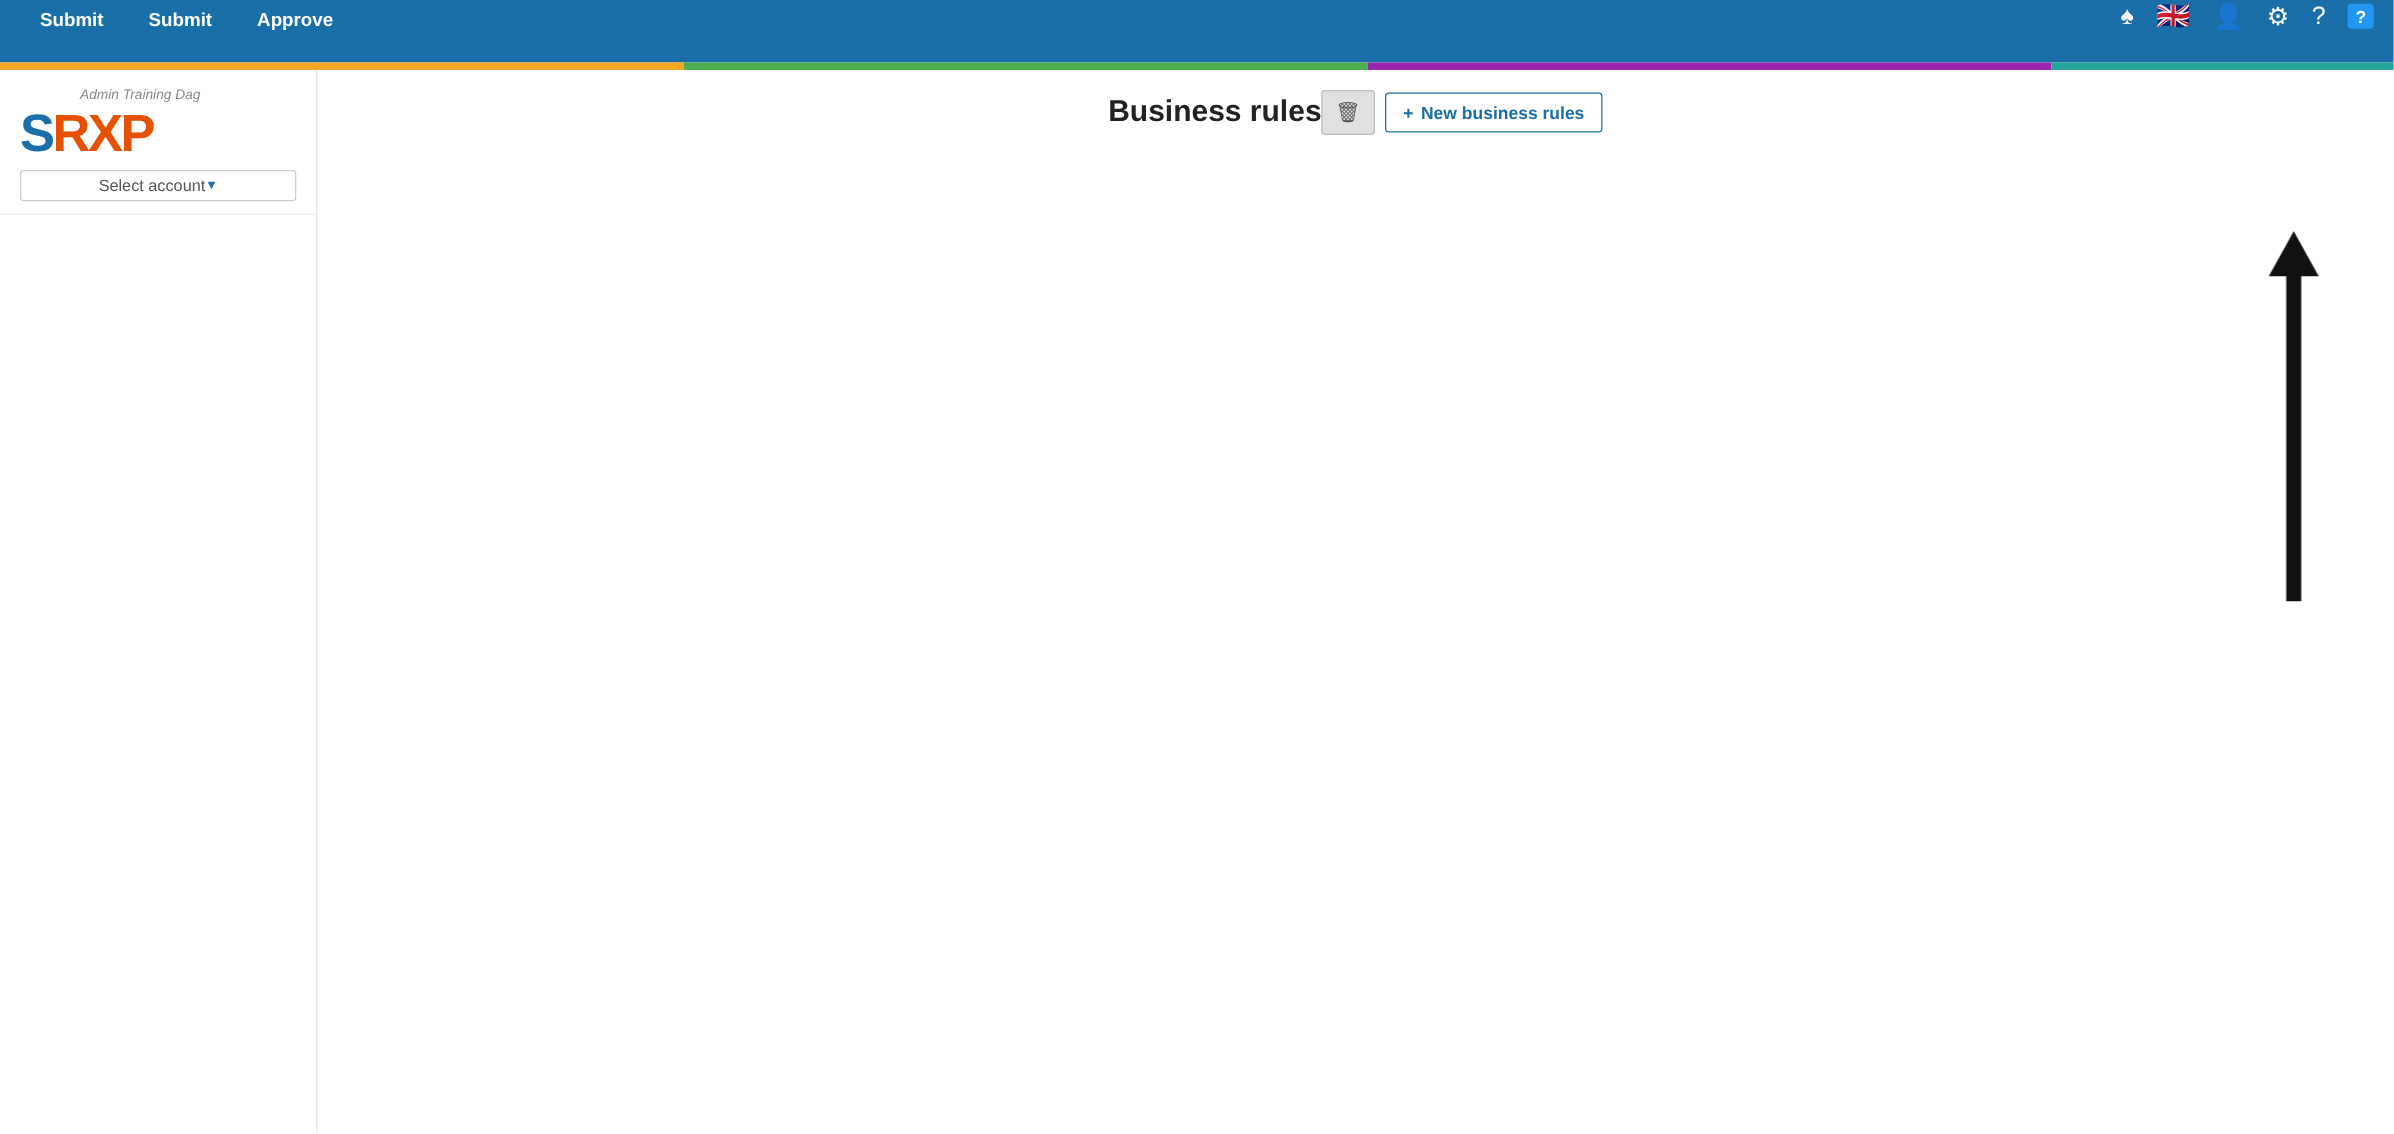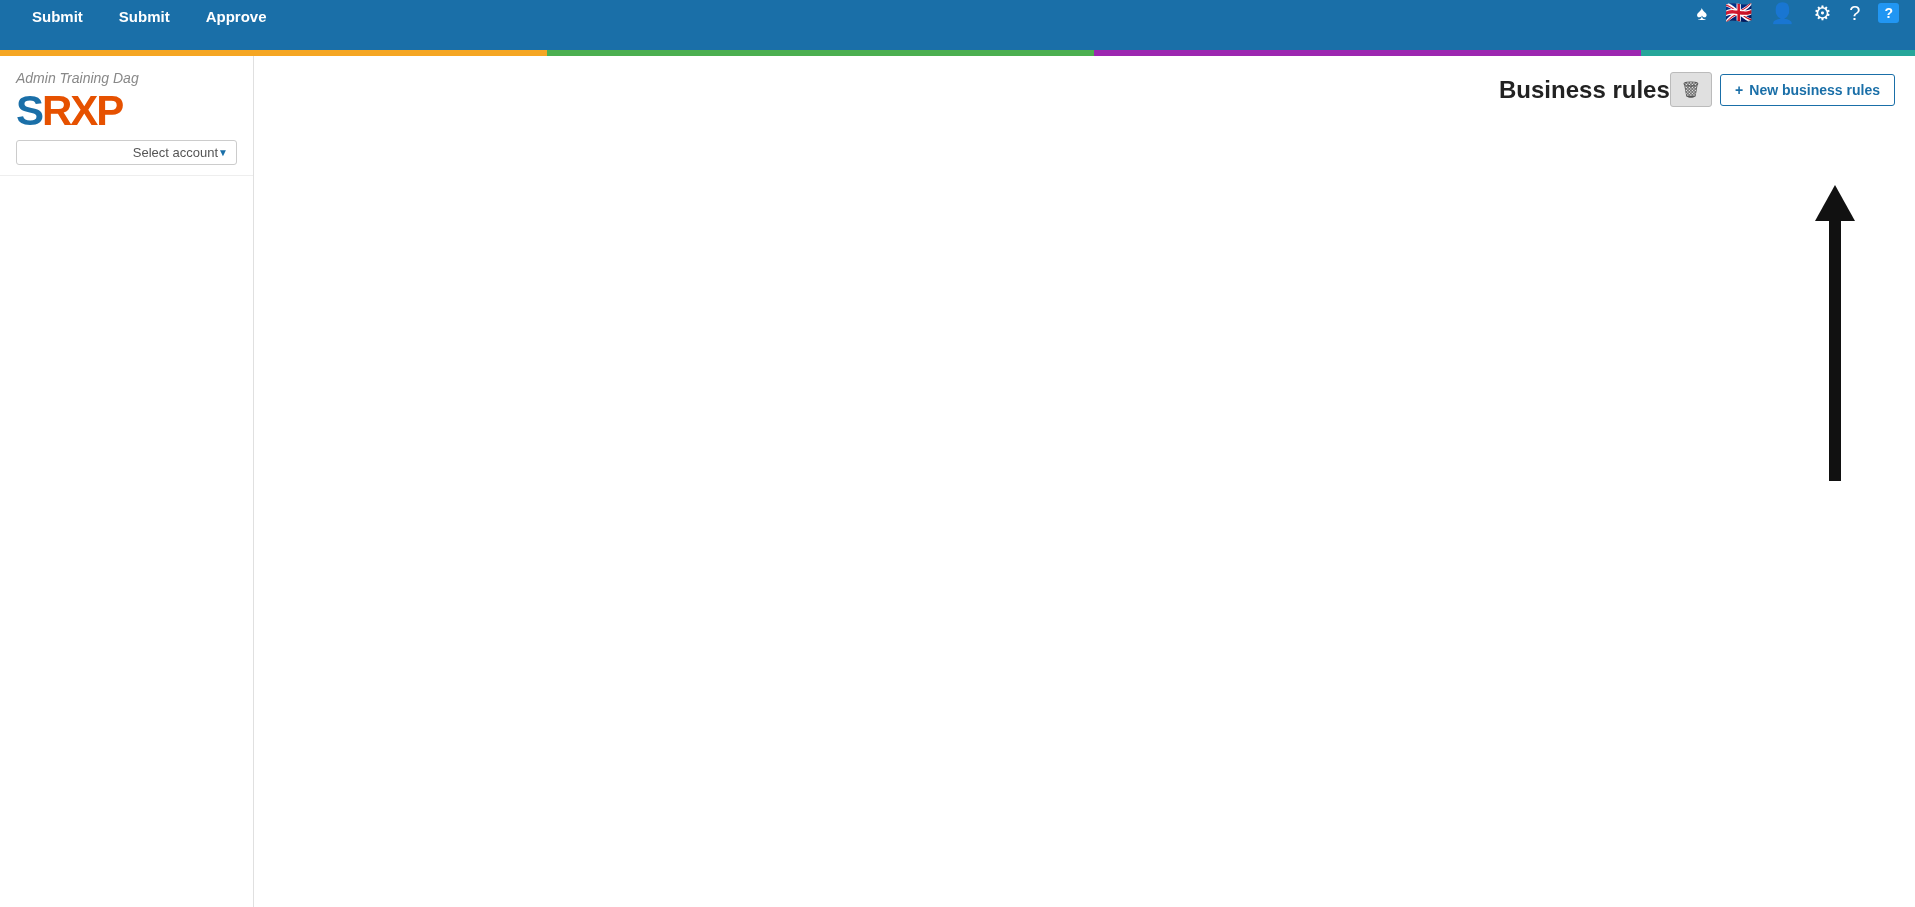--- a/index.html
+++ b/index.html
@@ -69,29 +69,30 @@
     }
     .logo-text {
       font-size: 42px;
       font-weight: 700;
       color: #1a6fa8;
       letter-spacing: -2px;
       line-height: 1;
     }
     .logo-text .rx { color: #e65100; }
     .admin-label {
-      font-size: 14px;
+      font-size: 11px;
       color: #888;
       font-style: italic;
       margin-bottom: 4px;
+      margin-left: 48px;
     }
     .select-account {
       display: flex;
       align-items: center;
-      justify-content: flex-end;
+      justify-content: center;
       border: 1px solid #ccc;
       border-radius: 3px;
       padding: 4px 8px;
       margin-top: 8px;
       cursor: pointer;
       font-size: 13px;
       color: #555;
     }
     .select-account .arrow { font-size: 10px; color: #1a6fa8; }
 
@@ -99,21 +100,21 @@
     .main {
       flex: 1;
       padding: 16px 20px;
       background: #fff;
     }
 
     
     .page-header {
       display: flex;
       align-items: center;
-      justify-content: flex-end;
+      justify-content: center;
       margin-bottom: 12px;
     }
     .page-title {
       font-size: 24px;
       font-weight: bold;
       color: #222;
     }
     .header-actions {
       display: flex;
       align-items: center;

